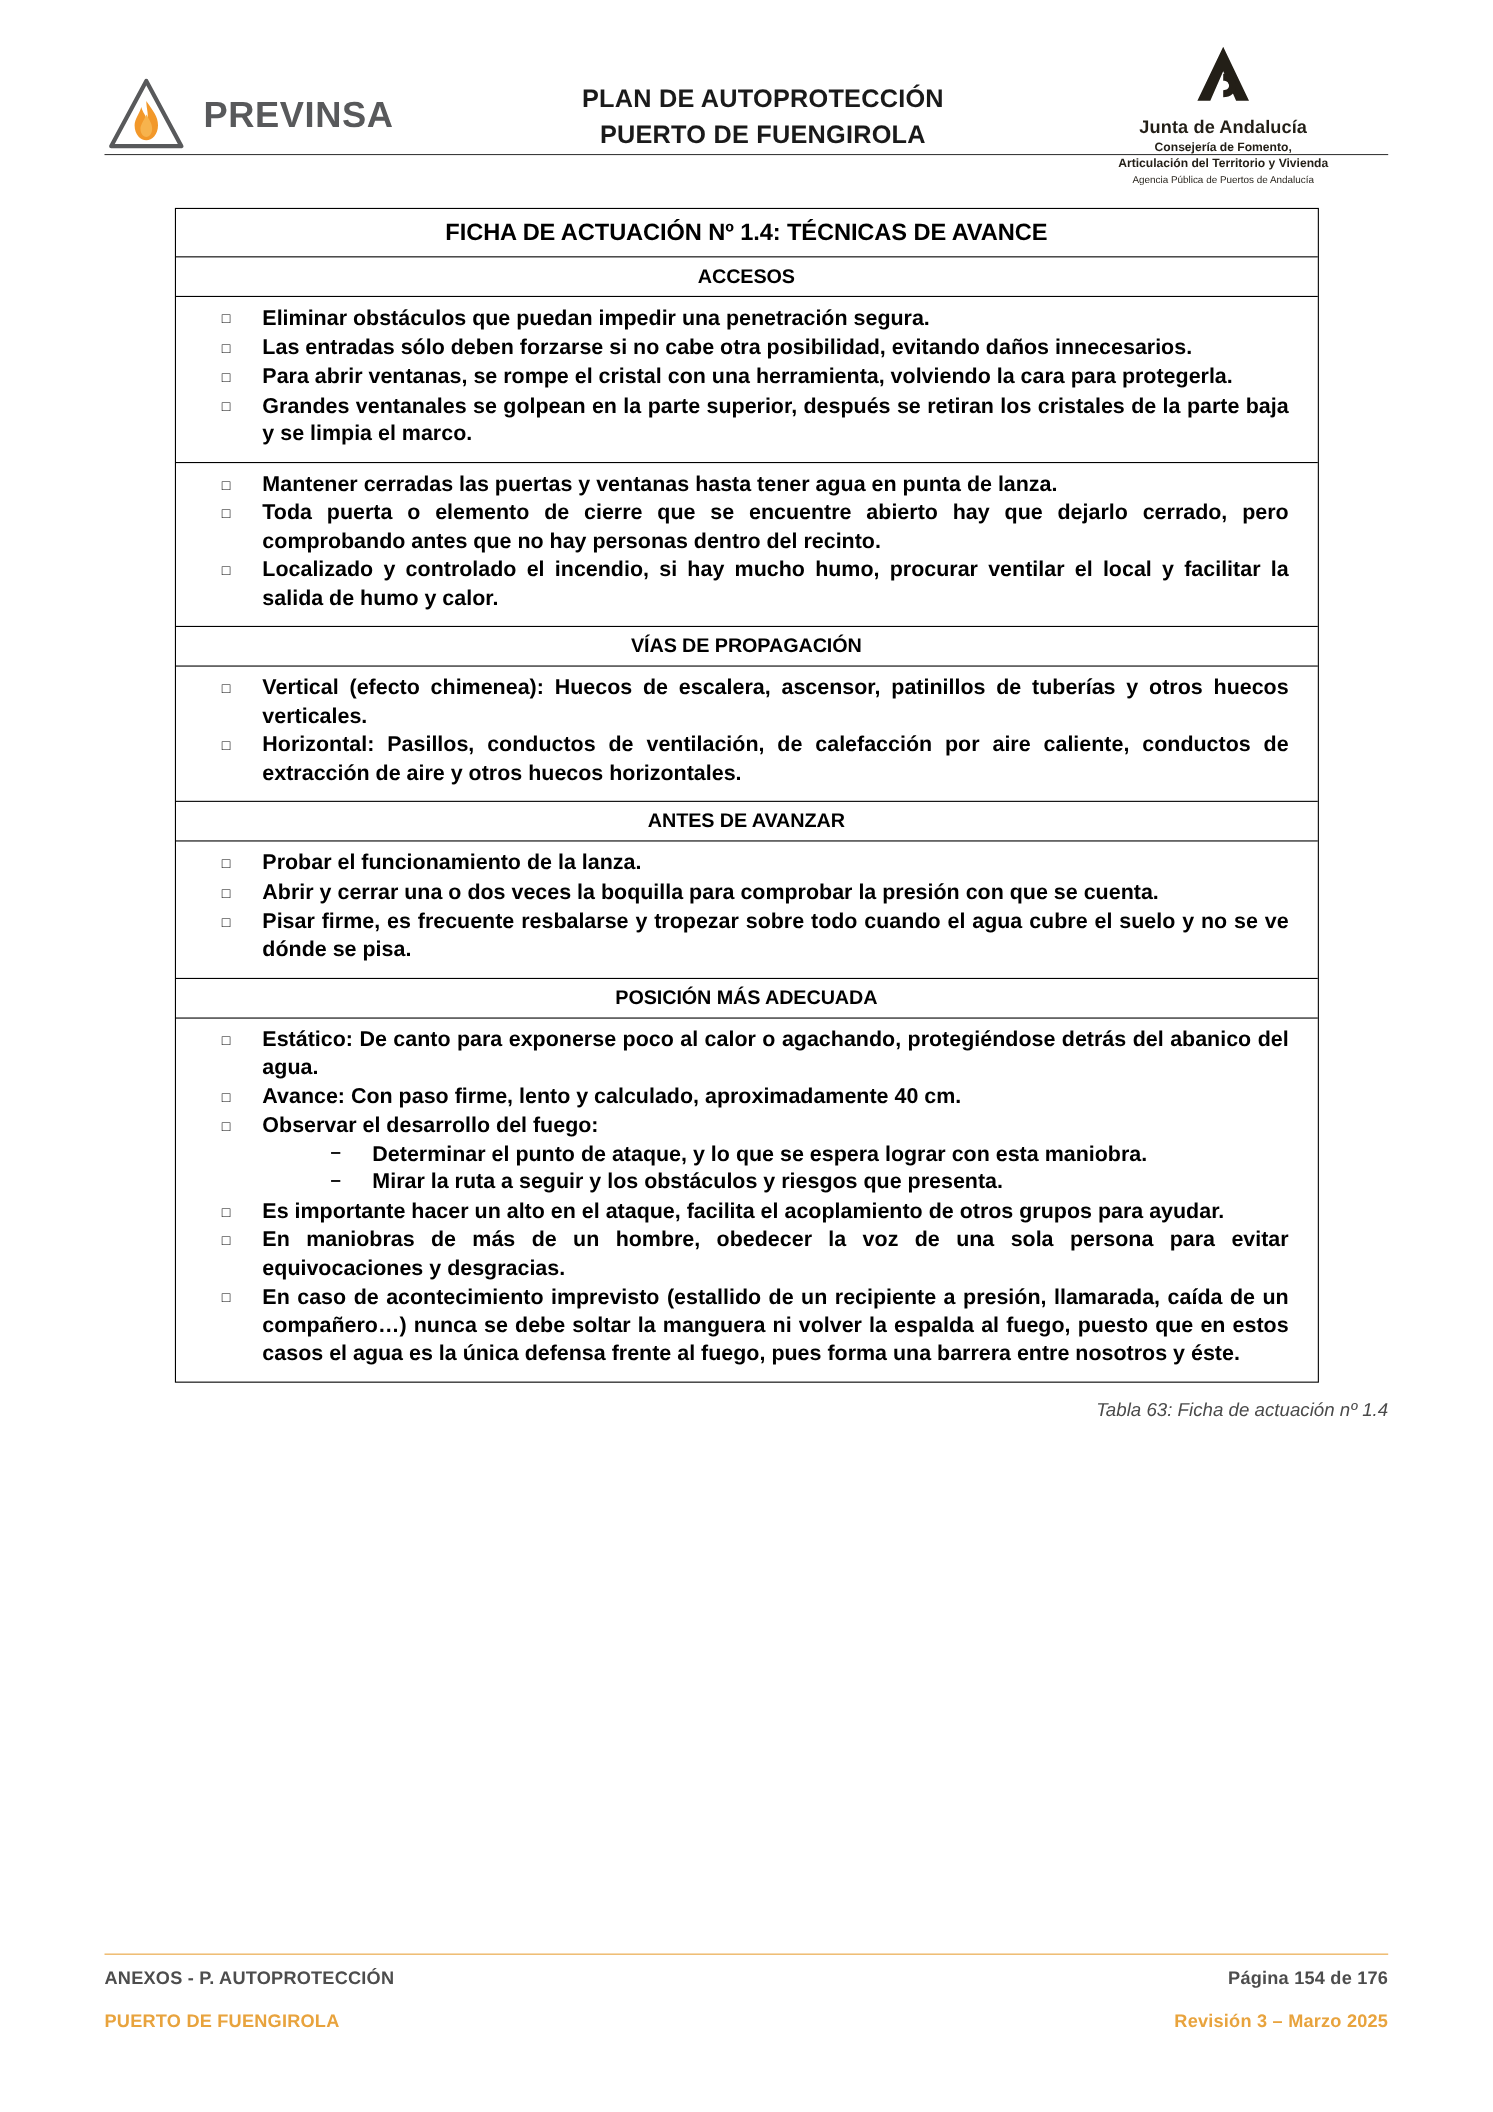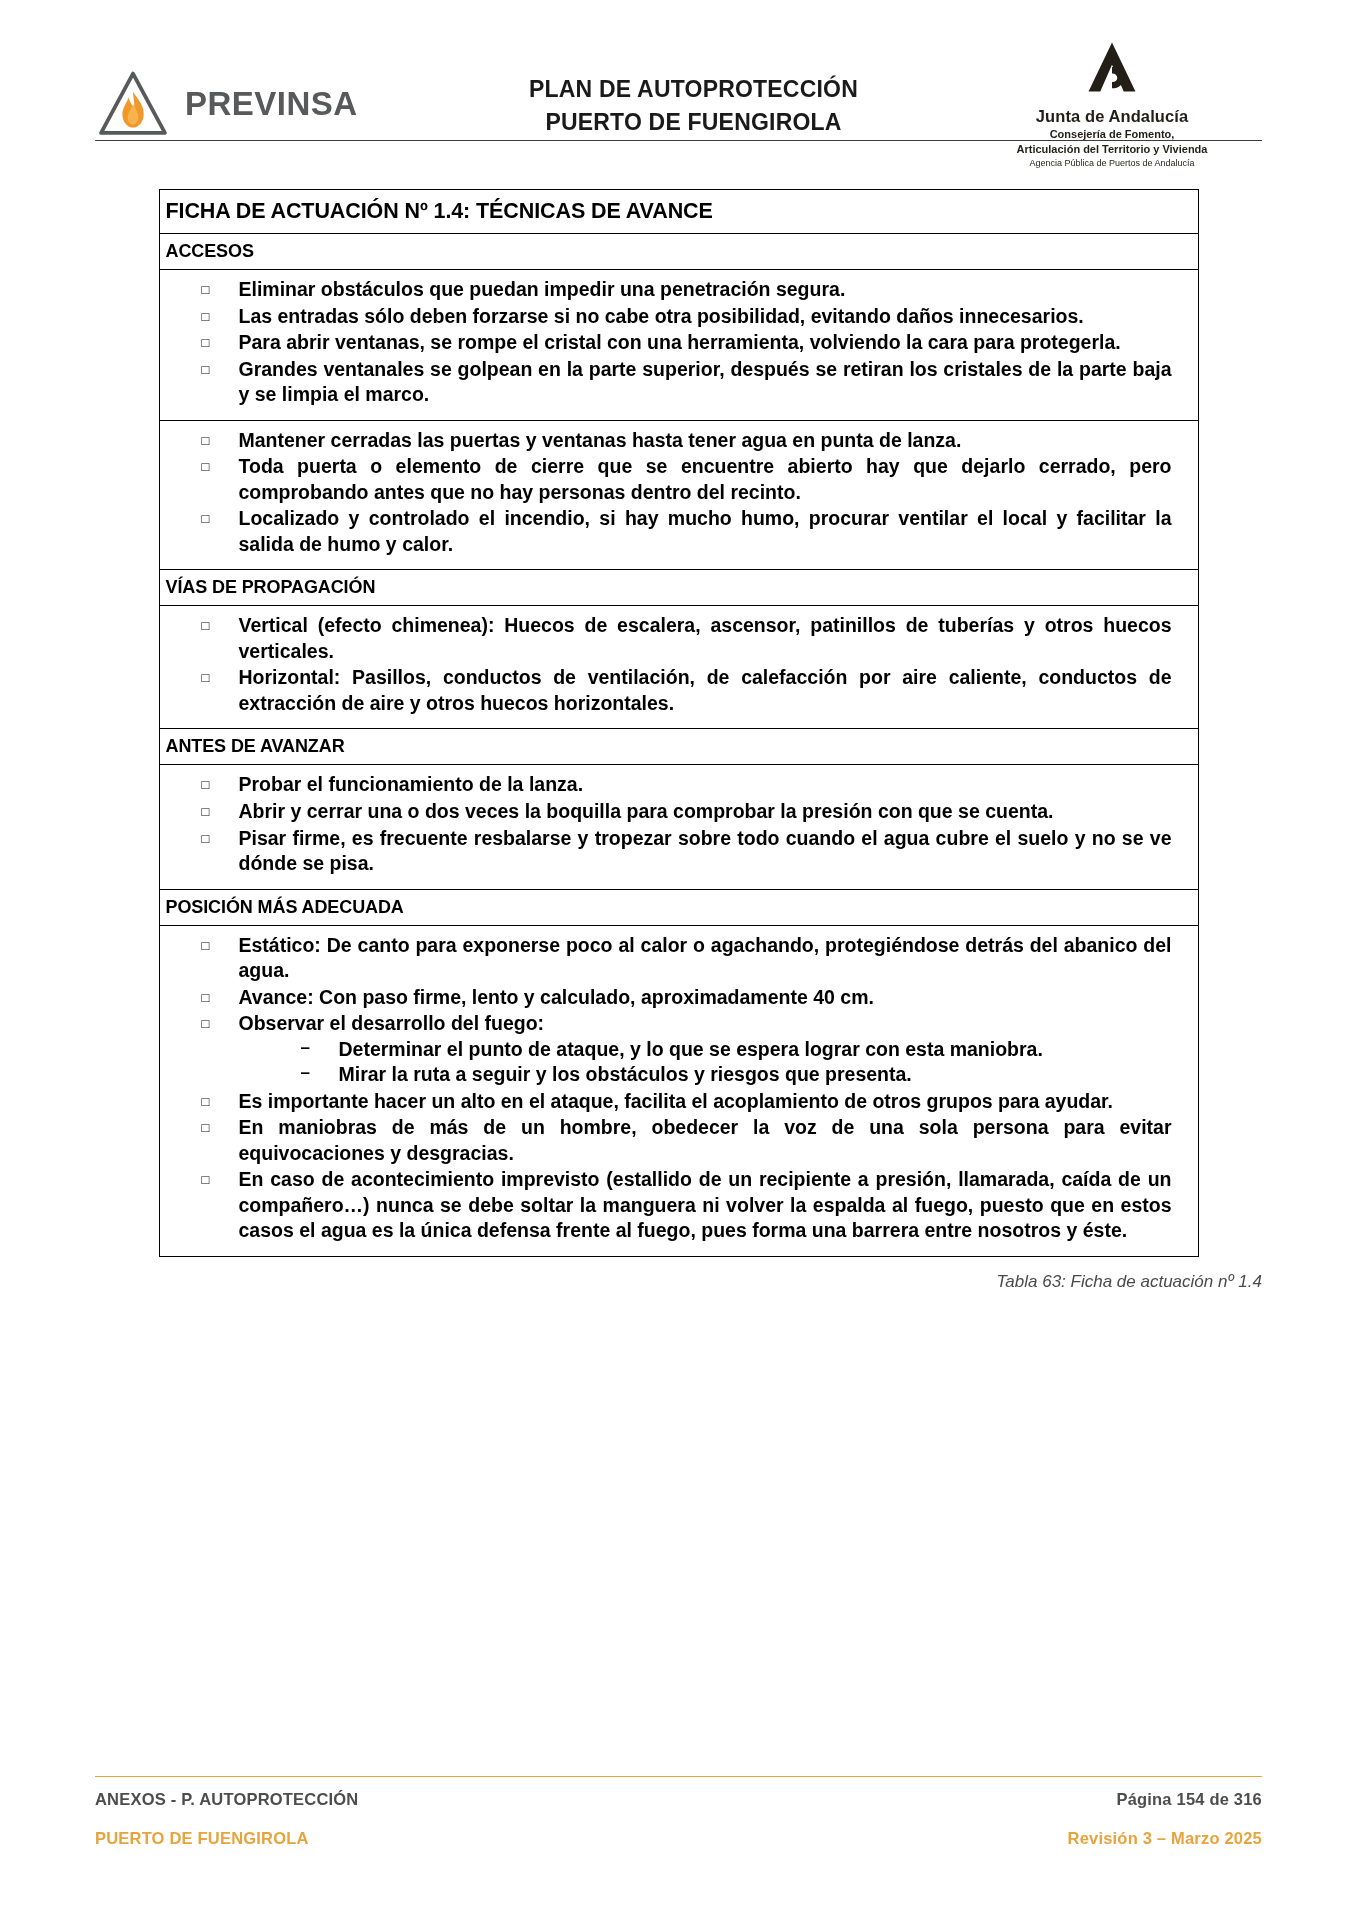--- a/index.html
+++ b/index.html
@@ -101,20 +101,21 @@
   
   .fiche {
     margin: 48px auto 0 auto;
     width: 1040px;
     border: 1.8px solid #000;
     box-sizing: border-box;
     background: #fff;
   }
   .fiche-title,
   .section-head {
+    text-align: center;
     font-weight: bold;
     color: #000;
     border-bottom: 1.8px solid #000;
     box-sizing: border-box;
   }
   .fiche-title {
     font-size: 21.5px;
     padding: 9px 6px 9px 6px;
     letter-spacing: -0.1px;
   }
@@ -298,21 +299,21 @@
         </div>
       </div>
   </div>
 
   <div class="caption">Tabla 63: Ficha de actuación nº 1.4</div>
 
   <div class="footer">
     <div class="footer-rule"></div>
     <div class="footer-row row1">
       <span>ANEXOS - P. AUTOPROTECCIÓN</span>
-      <span>Página 154 de 316</span>
+      <span>Página 154 de 176</span>
     </div>
     <div class="footer-row row2">
       <span>PUERTO DE FUENGIROLA</span>
       <span>Revisión 3 – Marzo 2025</span>
     </div>
   </div>
 
 </div>
 
 </body></html>

